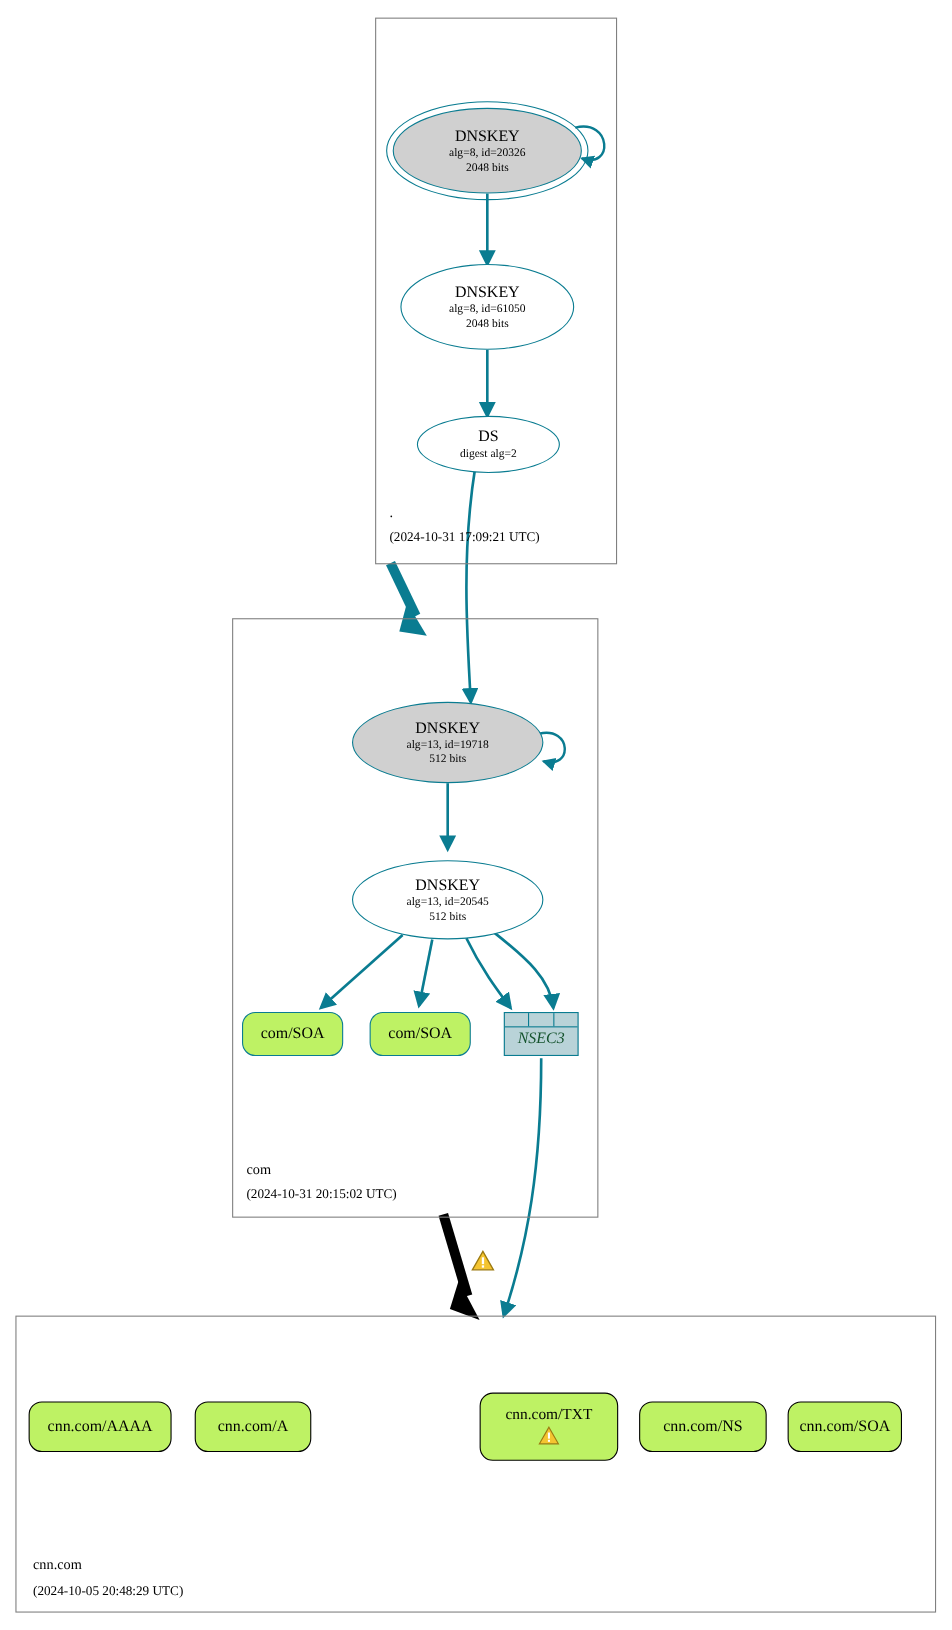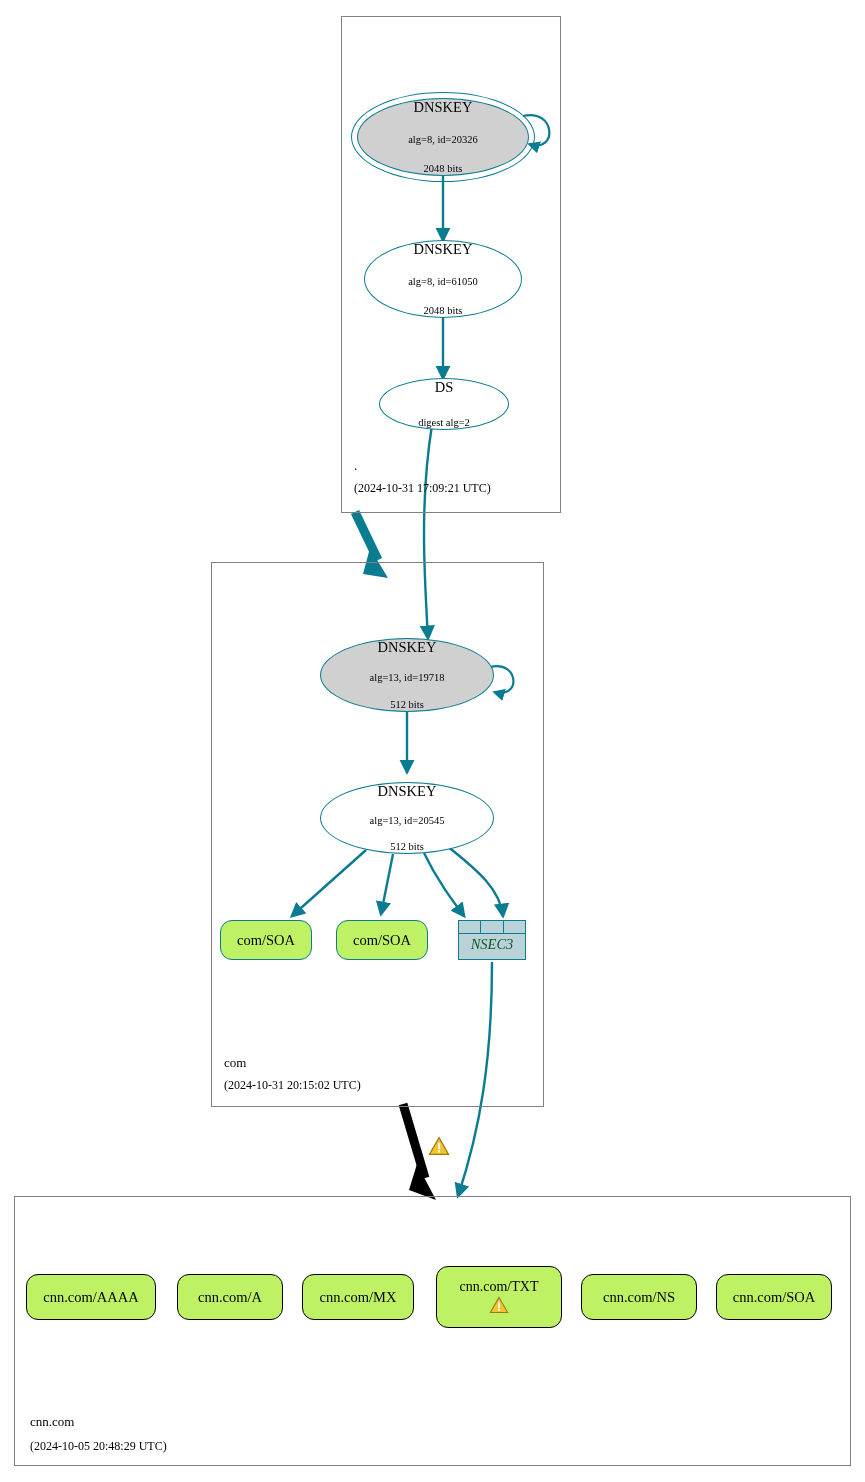--- a/index.html
+++ b/index.html
@@ -49,21 +49,21 @@
     color: #000000;
     font-family: "Liberation Serif", serif;
   }
   
   .ellipse {
     border: 1.6px solid #0a7c91;
     border-radius: 50%;
     display: flex;
     flex-direction: column;
     align-items: center;
-    justify-content: space-between;
+    justify-content: center;
     background: #ffffff;
   }
   .ellipse.secure {
     background: #d0d0d0;
   }
   .ellipse .t1 {
     font-size: 14.5px;
     line-height: 17px;
   }
   .ellipse .t2 {
@@ -245,34 +245,31 @@
   </svg>
 
   <div class="node rrset black" style="left:26px; top:1274px; width:130px; height:46px;">
     <span>cnn.com/AAAA</span>
   </div>
 
   <div class="node rrset black" style="left:177px; top:1274px; width:106px; height:46px;">
     <span>cnn.com/A</span>
   </div>
 
-  <div class="node rrset black" style="left:302px; top:1274px; width:112px; height:46px;">
-    <span>cnn.com/MX</span>
-  </div>
 
   <div class="node rrset black txt-node" style="left:436px; top:1266px; width:126px; height:62px;">
     <span class="lbl">cnn.com/TXT</span>
     <svg style="width:20px;height:18px;margin-top:2px;" viewBox="0 0 22 20">
       <path d="M11 1.6 L20.6 18.4 L1.4 18.4 Z" fill="#f4c430" stroke="#9c7a12" stroke-width="1.2"></path>
       <rect x="10" y="7" width="2.1" height="6.2" fill="#ffffff"></rect>
       <rect x="10" y="14.3" width="2.1" height="2.1" fill="#ffffff"></rect>
     </svg>
   </div>
 
   <div class="node rrset black" style="left:581px; top:1274px; width:116px; height:46px;">
     <span>cnn.com/NS</span>
   </div>
 
-  <div class="node rrset black" style="left:716px; top:1274px; width:116px; height:46px;">
+  <div class="node rrset black" style="left:716px; top:1274px; width:104px; height:46px;">
     <span>cnn.com/SOA</span>
   </div>
 
 </div>
 
 </body></html>

